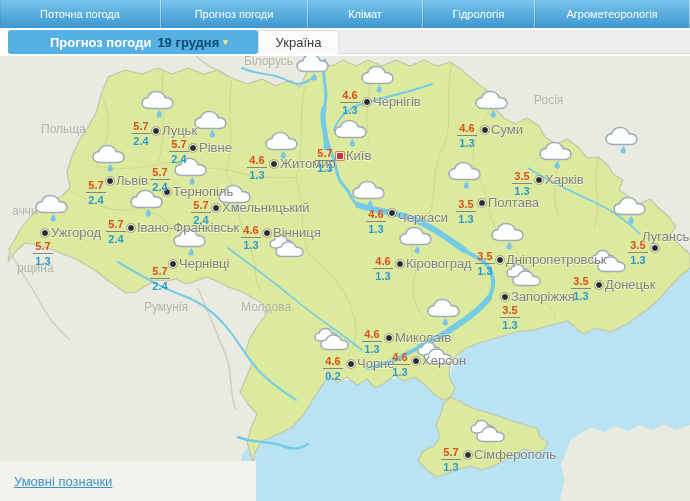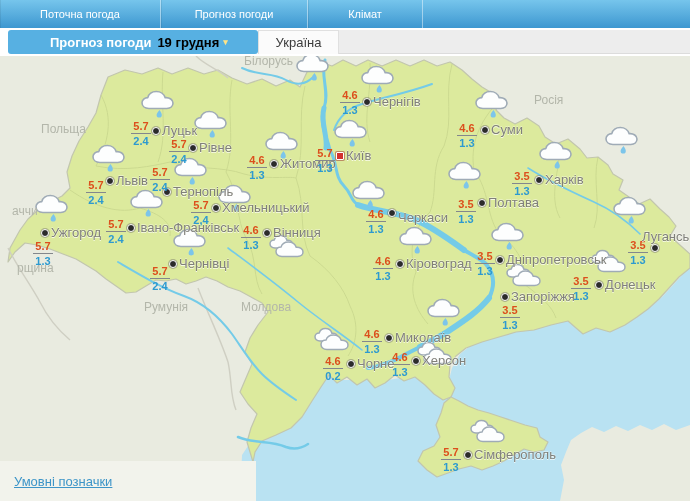--- a/index.html
+++ b/index.html
@@ -8,21 +8,21 @@
   .topnav{display:flex;height:28px;background:linear-gradient(#76c5ec,#3d97d0)}
   .topnav .tab{display:flex;align-items:center;justify-content:center;color:#fff;
     font-size:11px;cursor:pointer;border-right:1px solid rgba(255,255,255,.45);
     box-shadow:inset 1px 0 0 rgba(0,0,0,.07);box-sizing:border-box}
   .t0{width:161px}.t1{width:147px}.t2{width:115px}.t3{width:112px}.t4{width:155px;border-right:none}
   
   .subbar{display:flex;height:24px;margin-top:2px}
   .pill{width:250px;margin-left:8px;background:#57b0e2;border-radius:3px;display:flex;
     align-items:center;color:#fff;font-size:13px;font-weight:bold;padding-left:42px;
     box-sizing:border-box;cursor:pointer}
-  .pill .date{color:#000000;margin-left:6px}
+  .pill .date{color:#0c4a6e;margin-left:6px}
   .pill .caret{color:#ffe387;font-size:9px;margin-left:4px}
   .maps{width:70px;margin-left:5px;background:#bcd9ec;color:#fff;font-weight:bold;
     font-size:12px;display:flex;align-items:center;justify-content:center;cursor:pointer}
   .maps .arrow{font-size:8px;margin-left:2px}
   .uatab{width:81px;background:#fbfbfb;color:#3c3c3c;font-size:13px;display:flex;
     align-items:center;justify-content:center;border:1px solid #e0e0e0;border-bottom:none;
     box-sizing:border-box;cursor:pointer}
   .striprest{flex:1;background:#ededed;border-bottom:1px solid #dcdcdc}
   
   .map{position:relative;width:690px;height:445px;margin-top:2px;background:#e9ebe0;overflow:hidden}
@@ -42,20 +42,22 @@
     display:flex;align-items:center}
   .legendbox a{margin-left:14px;color:#3d95c8;font-size:13px;cursor:pointer;text-decoration:underline}
 </style>
 </head>
 <body>
 
 <nav class="topnav">
   <div class="tab t0">Поточна погода</div>
   <div class="tab t1">Прогноз погоди</div>
   <div class="tab t2">Клімат</div>
+  <div class="tab t3">Гідрологія</div>
+  <div class="tab t4">Агрометеорологія</div>
 </nav>
 
 <div class="subbar">
   <div class="pill">
     <span>Прогноз погоди</span>
     <span class="date">19 грудня</span>
     <span class="caret">▾</span>
   </div>
   <div class="uatab">Україна</div>
   <div class="striprest"></div>

